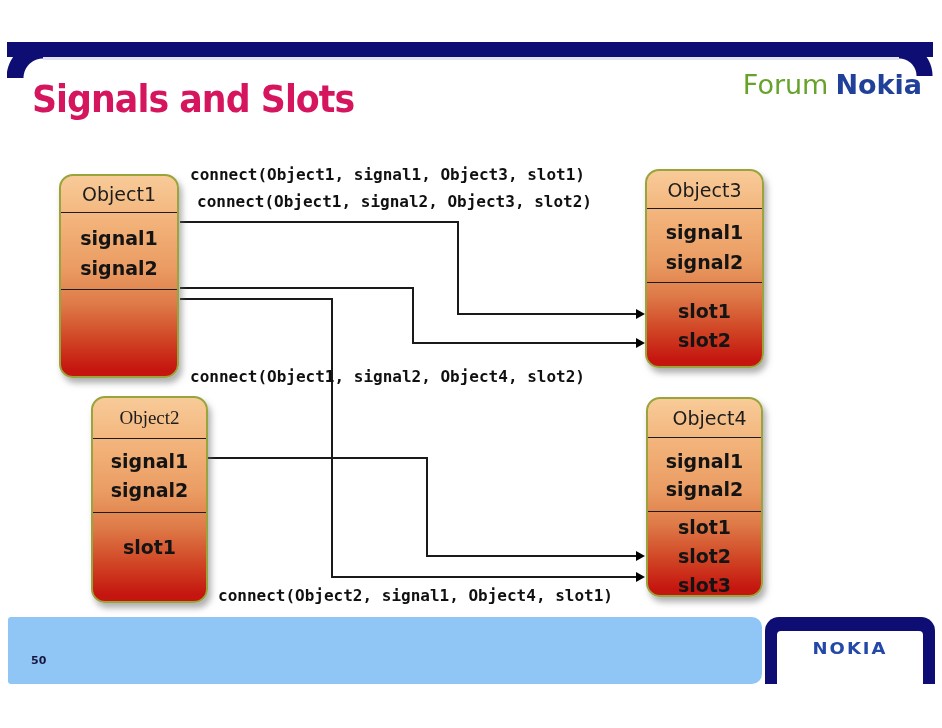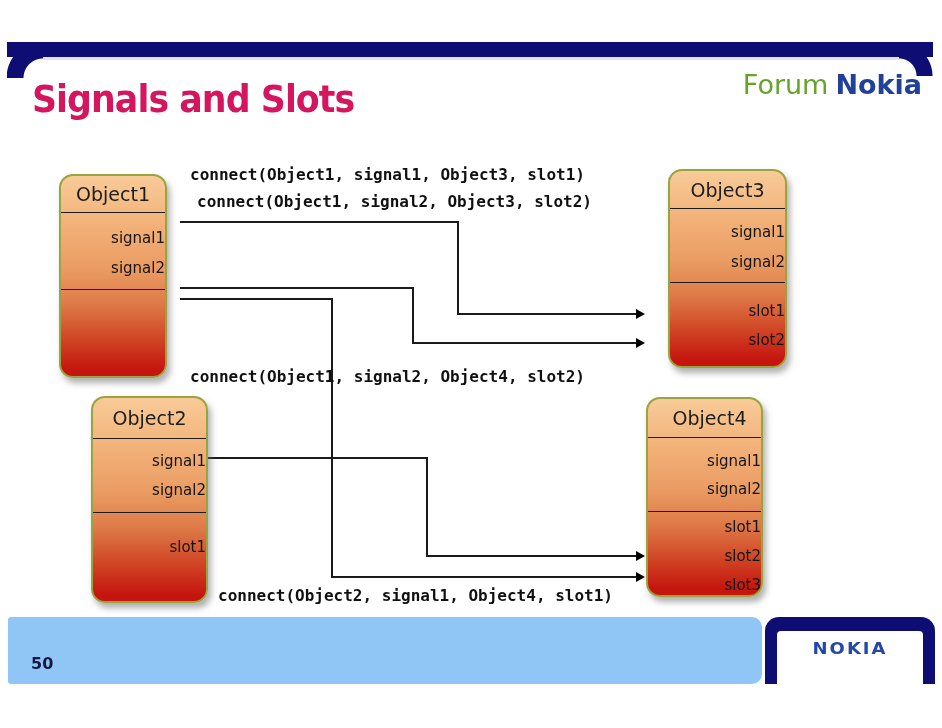--- a/index.html
+++ b/index.html
@@ -30,25 +30,25 @@
   .conn{font-family:"DejaVu Sans Mono","Liberation Mono",monospace;font-weight:bold;
     font-size:16px;color:#101010;line-height:18px;white-space:pre;}
 
   
   .objbox{border:2px solid #9aa43c;border-radius:14px;overflow:hidden;
     background:linear-gradient(180deg,#f8cb98 0%,#f2b279 24%,#ea9c63 46%,#de7a48 64%,#d04424 82%,#c5150f 97%);
     box-shadow:3px 5px 6px rgba(110,110,110,.55);box-sizing:border-box;}
   .obj-title{display:flex;align-items:center;justify-content:center;
     font-size:19px;color:#1c1c1c;}
   .obj-sec{border-top:1.5px solid #1c1c1c;box-sizing:border-box;}
-  .lbl{text-align:right;font-weight:normal;font-size:15px;color:#141414;}
+  .lbl{text-align:center;font-weight:bold;font-size:19px;color:#141414;}
 
   
   .band{left:8px;top:617px;width:754px;height:67px;background:#90c6f6;border-radius:3px 10px 10px 3px;}
-  .pagenum{left:31px;top:654px;font-size:16px;font-weight:bold;color:#16163f;}
+  .pagenum{left:31px;top:654px;font-size:11px;font-weight:bold;color:#16163f;}
   .nokia-logo{left:765px;top:617px;width:170px;height:67px;background:#0d0d73;border-radius:14px 14px 0 0;}
   .nokia-inner{left:12px;top:14px;width:146px;height:53px;background:#ffffff;border-radius:4px 4px 0 0;
     display:flex;justify-content:center;}
   .nokia-word{margin-top:7px;font-size:18px;font-weight:bold;letter-spacing:2px;color:#2448a8;
     transform:scaleY(.92);transform-origin:center top;}
 </style>
 </head>
 <body>
 
 <div class="abs topbar"></div>
@@ -80,43 +80,43 @@
 <div class="abs ln" style="left:208px;top:457px;width:219px;height:1.6px;"></div>
 <div class="abs ln" style="left:426px;top:457px;width:1.6px;height:100px;"></div>
 <div class="abs ln" style="left:426px;top:555px;width:211px;height:1.6px;"></div>
 <div class="abs arr" style="left:636px;top:551px;"></div>
 
 <div class="abs conn" style="left:190px;top:166px;">connect(Object1, signal1, Object3, slot1)</div>
 <div class="abs conn" style="left:197px;top:193px;">connect(Object1, signal2, Object3, slot2)</div>
 <div class="abs conn" style="left:190px;top:368px;">connect(Object1, signal2, Object4, slot2)</div>
 <div class="abs conn" style="left:218px;top:587px;text-align:center;">connect(Object2, signal1, Object4, slot1)</div>
 
-<div class="abs objbox" style="left:59px;top:174px;width:108px;height:204px;">
+<div class="abs objbox" style="left:59px;top:174px;width:120px;height:204px;">
   <div class="obj-title" style="height:36px;">Object1</div>
   <div class="obj-sec" style="height:77px;padding-top:10px;">
     <div class="lbl" style="line-height:30px;">signal1</div>
     <div class="lbl" style="line-height:30px;">signal2</div>
   </div>
   <div class="obj-sec" style="height:87px;"></div>
 </div>
 
-<div class="abs objbox" style="left:645px;top:169px;width:119px;height:199px;margin-left:23px;">
+<div class="abs objbox" style="left:645px;top:169px;width:119px;height:199px;">
   <div class="obj-title" style="height:37px;">Object3</div>
   <div class="obj-sec" style="height:74px;padding-top:8px;">
     <div class="lbl" style="line-height:30px;">signal1</div>
     <div class="lbl" style="line-height:30px;">signal2</div>
   </div>
   <div class="obj-sec" style="height:84px;padding-top:14px;">
     <div class="lbl" style="line-height:29px;">slot1</div>
     <div class="lbl" style="line-height:29px;">slot2</div>
   </div>
 </div>
 
 <div class="abs objbox" style="left:91px;top:396px;width:117px;height:207px;">
-  <div class="obj-title" style="height:40px;">Object2</div>
+  <div class="obj-title" style="height:40px;font-family:Liberation Serif, serif;">Object2</div>
   <div class="obj-sec" style="height:74px;padding-top:8px;">
     <div class="lbl" style="line-height:29px;">signal1</div>
     <div class="lbl" style="line-height:29px;">signal2</div>
   </div>
   <div class="obj-sec" style="height:89px;padding-top:20px;">
     <div class="lbl" style="line-height:28px;">slot1</div>
   </div>
 </div>
 
 <div class="abs objbox" style="left:646px;top:397px;width:117px;height:200px;">

